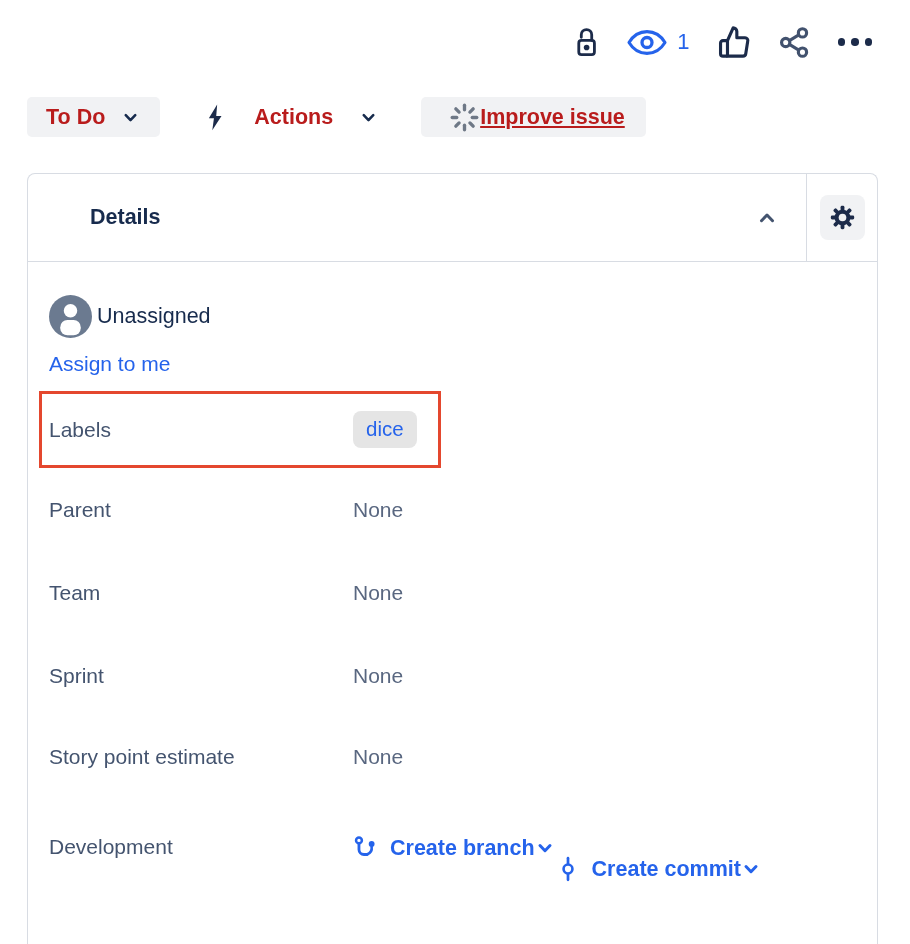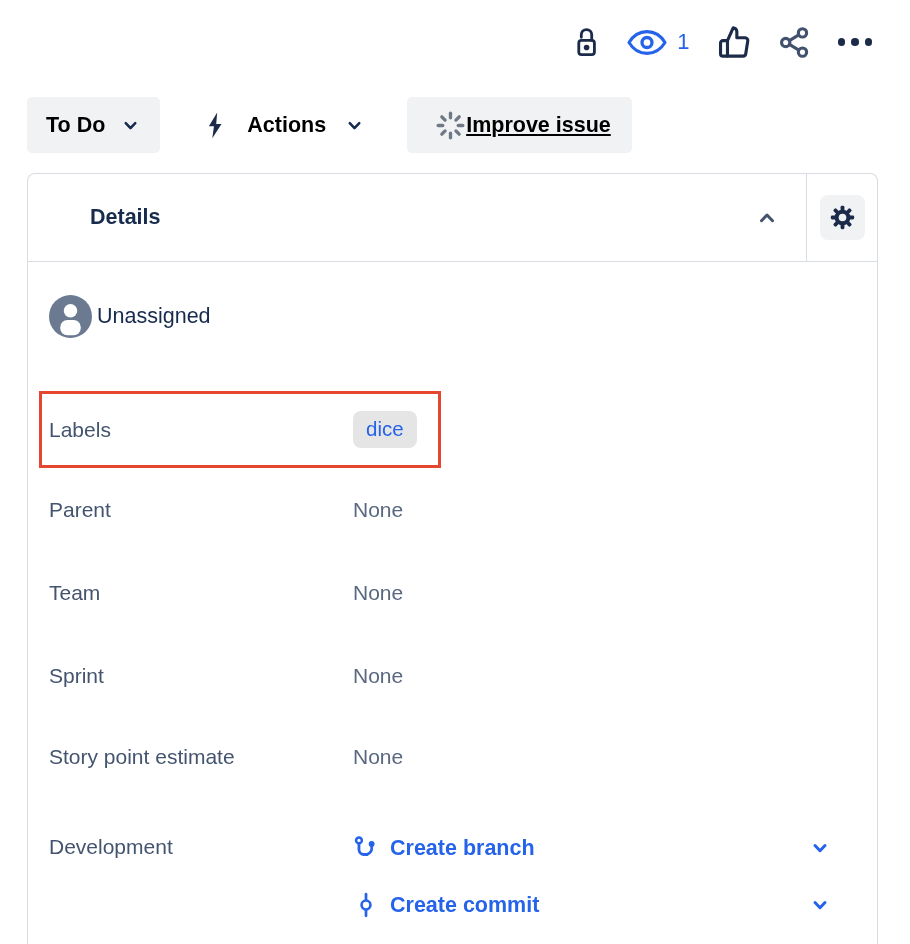--- a/index.html
+++ b/index.html
@@ -10,24 +10,24 @@
   
   .top-icons { position:absolute; top:20px; right:38px; display:flex; align-items:center; gap:27px; height:44px; }
   .icon-btn { display:flex; align-items:center; justify-content:center; background:none; border:none; cursor:pointer; padding:0; }
   .watch-group { display:flex; align-items:center; gap:9px; }
   .watch-count { font-size:22px; color:#2563EB; font-weight:500; }
   .dots { display:flex; gap:6px; align-items:center; }
   .dots span { width:7.5px; height:7.5px; border-radius:50%; background:#1C2B4A; display:block; }
 
   
   .toolbar { position:absolute; top:97px; left:27px; display:flex; align-items:center; }
-  .tb-btn { height:56px; display:flex; align-items:center; border:none; cursor:pointer; font-family:inherit;
-            font-size:21.5px; color:#000000; background:transparent; border-radius:5px; }
+  .tb-btn { height:40px; display:flex; align-items:center; border:none; cursor:pointer; font-family:inherit;
+            font-size:21.5px; color:#b91c1c; background:transparent; border-radius:5px; }
   .btn-status { background:#F1F2F4; padding:0 20px 0 19px; gap:16px; font-weight:700; }
-  .btn-actions { margin-left:39px; padding:0 4px; gap:19px; font-weight:600; }
+  .btn-actions { margin-left:39px; padding:0 4px; gap:26px; font-weight:600; }
   .btn-improve { margin-left:39px; background:#F1F2F4; padding:0 21px 0 28px; font-weight:600;text-decoration:underline; }
 
   
   .panel { position:absolute; left:27px; top:173px; width:851px; height:860px;
            border:1.5px solid #D8DCE3; border-radius:8px 8px 0 0; border-bottom:none; background:#fff; }
   .panel-header { height:88px; display:flex; align-items:center; padding-left:20px; border-bottom:1.5px solid #D8DCE3; }
   .panel-title { font-size:21.5px; font-weight:600; color:#172B4D; flex:1;margin-left:42px; }
   .collapse-btn { background:none; border:none; cursor:pointer; padding:6px; display:flex; margin-right:22px; }
   .header-divider { width:1.5px; align-self:stretch; background:#D8DCE3; }
   .gear-wrap { width:70px; display:flex; align-items:center; justify-content:center; }
@@ -47,21 +47,21 @@
   .assign-link { margin-top:14px; }
   .row-labels { height:77px; }
   .chip { display:inline-block; background:#e5e5e5; border-radius:8px; padding:6px 13px 7px;
           font-size:20.5px; color:#2563EB; cursor:pointer; }
   .annotation-box { position:absolute; left:11px; top:0; width:402px; height:77px;
                     border:3px solid #E4472E; pointer-events:none; }
   .row-plain { height:83px; }
   .row-story { height:80px; }
   .row-dev { padding-top:33px; align-items:flex-start; }
   .row-dev .field-label { padding-top:5px; }
-  .dev-stack { flex:1; display:flex; flex-direction:column; padding-right:47px; }
+  .dev-stack { flex:1; display:flex; flex-direction:row; padding-right:47px; }
   .dev-line { display:flex; align-items:center; height:36px; cursor:pointer; }
   .dev-line + .dev-line { margin-top:21px; }
   .dev-line .dev-icon { width:26px; display:flex; justify-content:center; }
   .dev-link { margin-left:11px; font-size:21.5px; font-weight:600; color:#2563EB; flex:1; }
   svg { display:block; }
 </style>
 </head>
 <body>
 
 <div class="screen">
@@ -184,20 +184,21 @@
                 </clipPath>
               <circle cx="21" cy="21" r="21" fill="#6B7A90"></circle>
               <g clip-path="url(#avclip)" fill="#FFFFFF">
                 <circle cx="21" cy="15.4" r="6.6"></circle>
                 <rect x="11" y="24.4" width="20" height="15" rx="7"></rect>
               </g>
             </svg>
           </span>
           <span class="assignee-name">Unassigned</span>
         </div>
+        <a class="link assign-link">Assign to me</a>
       </div>
     </div>
 
     <div class="field-row row-labels">
       <div class="field-label">Labels</div>
       <div>
         <a class="chip">dice</a>
       </div>
       <div class="annotation-box"></div>
     </div>

